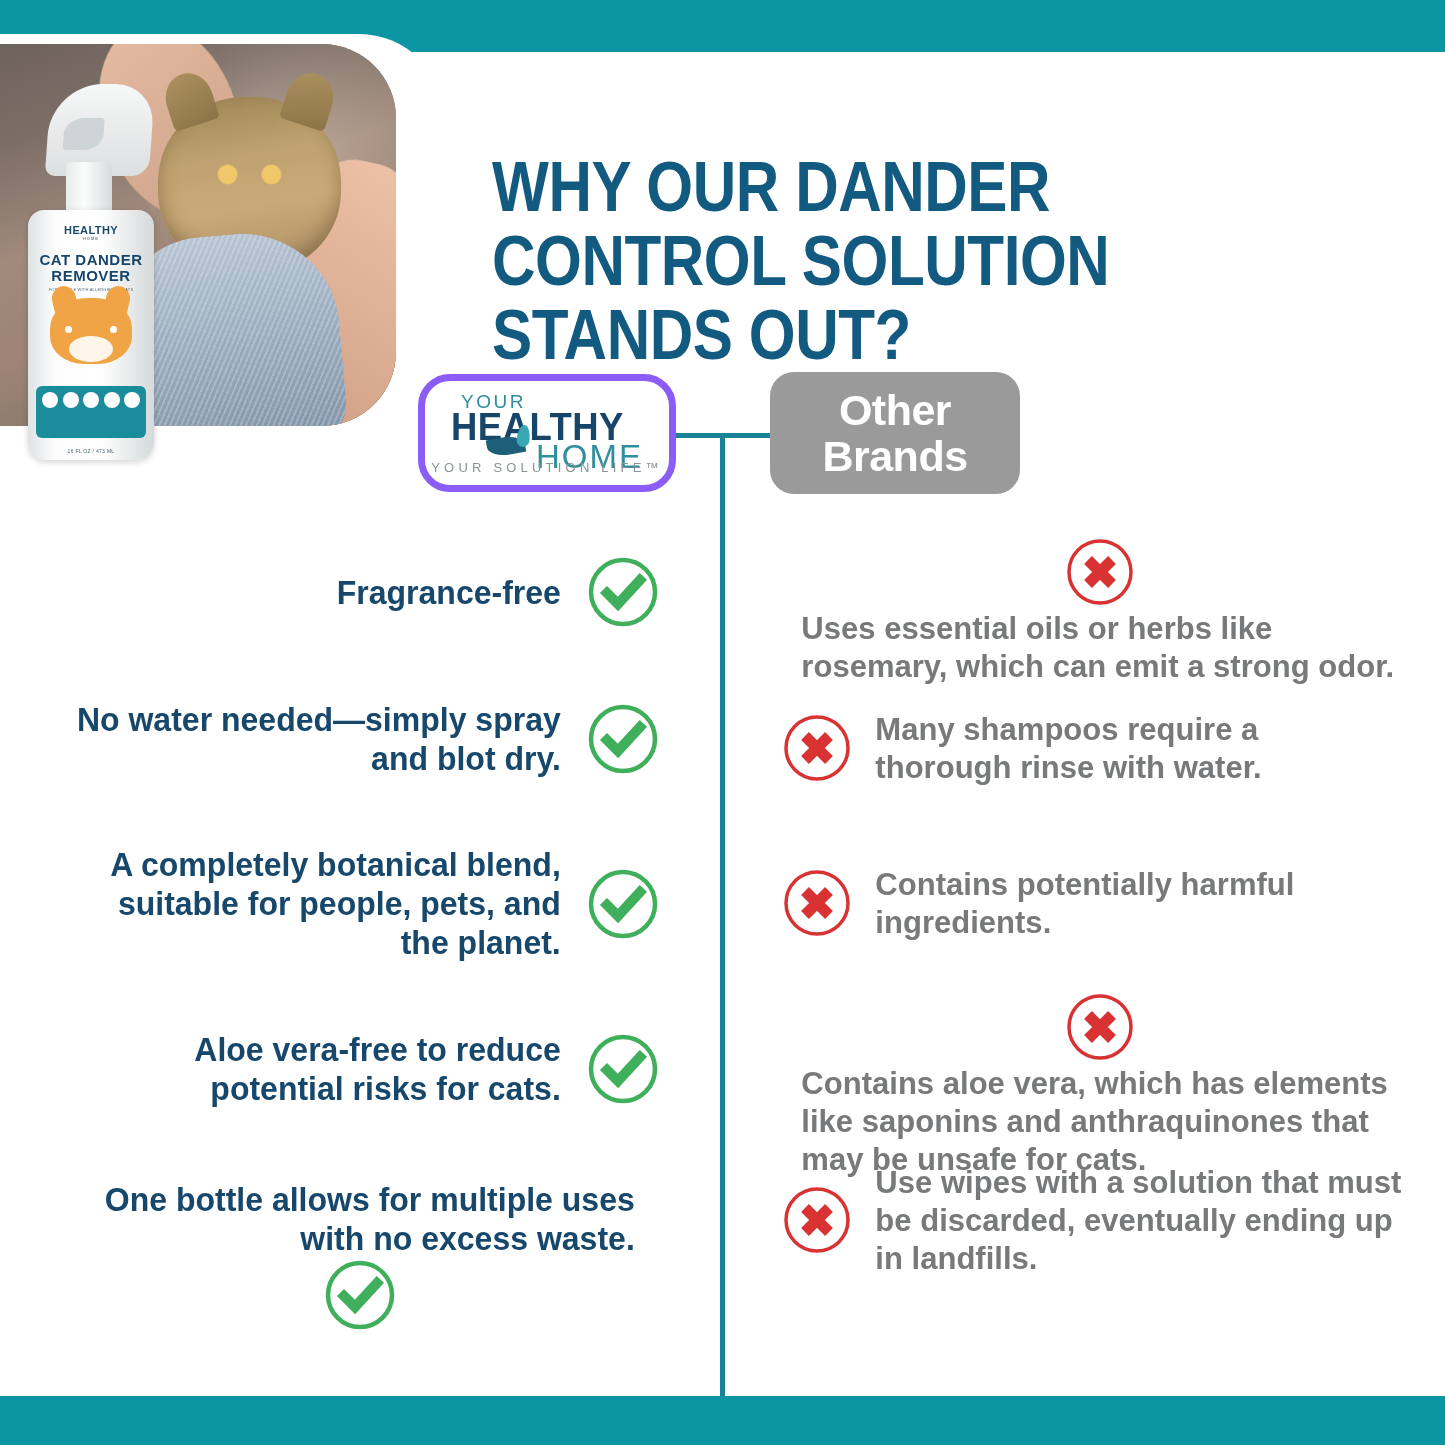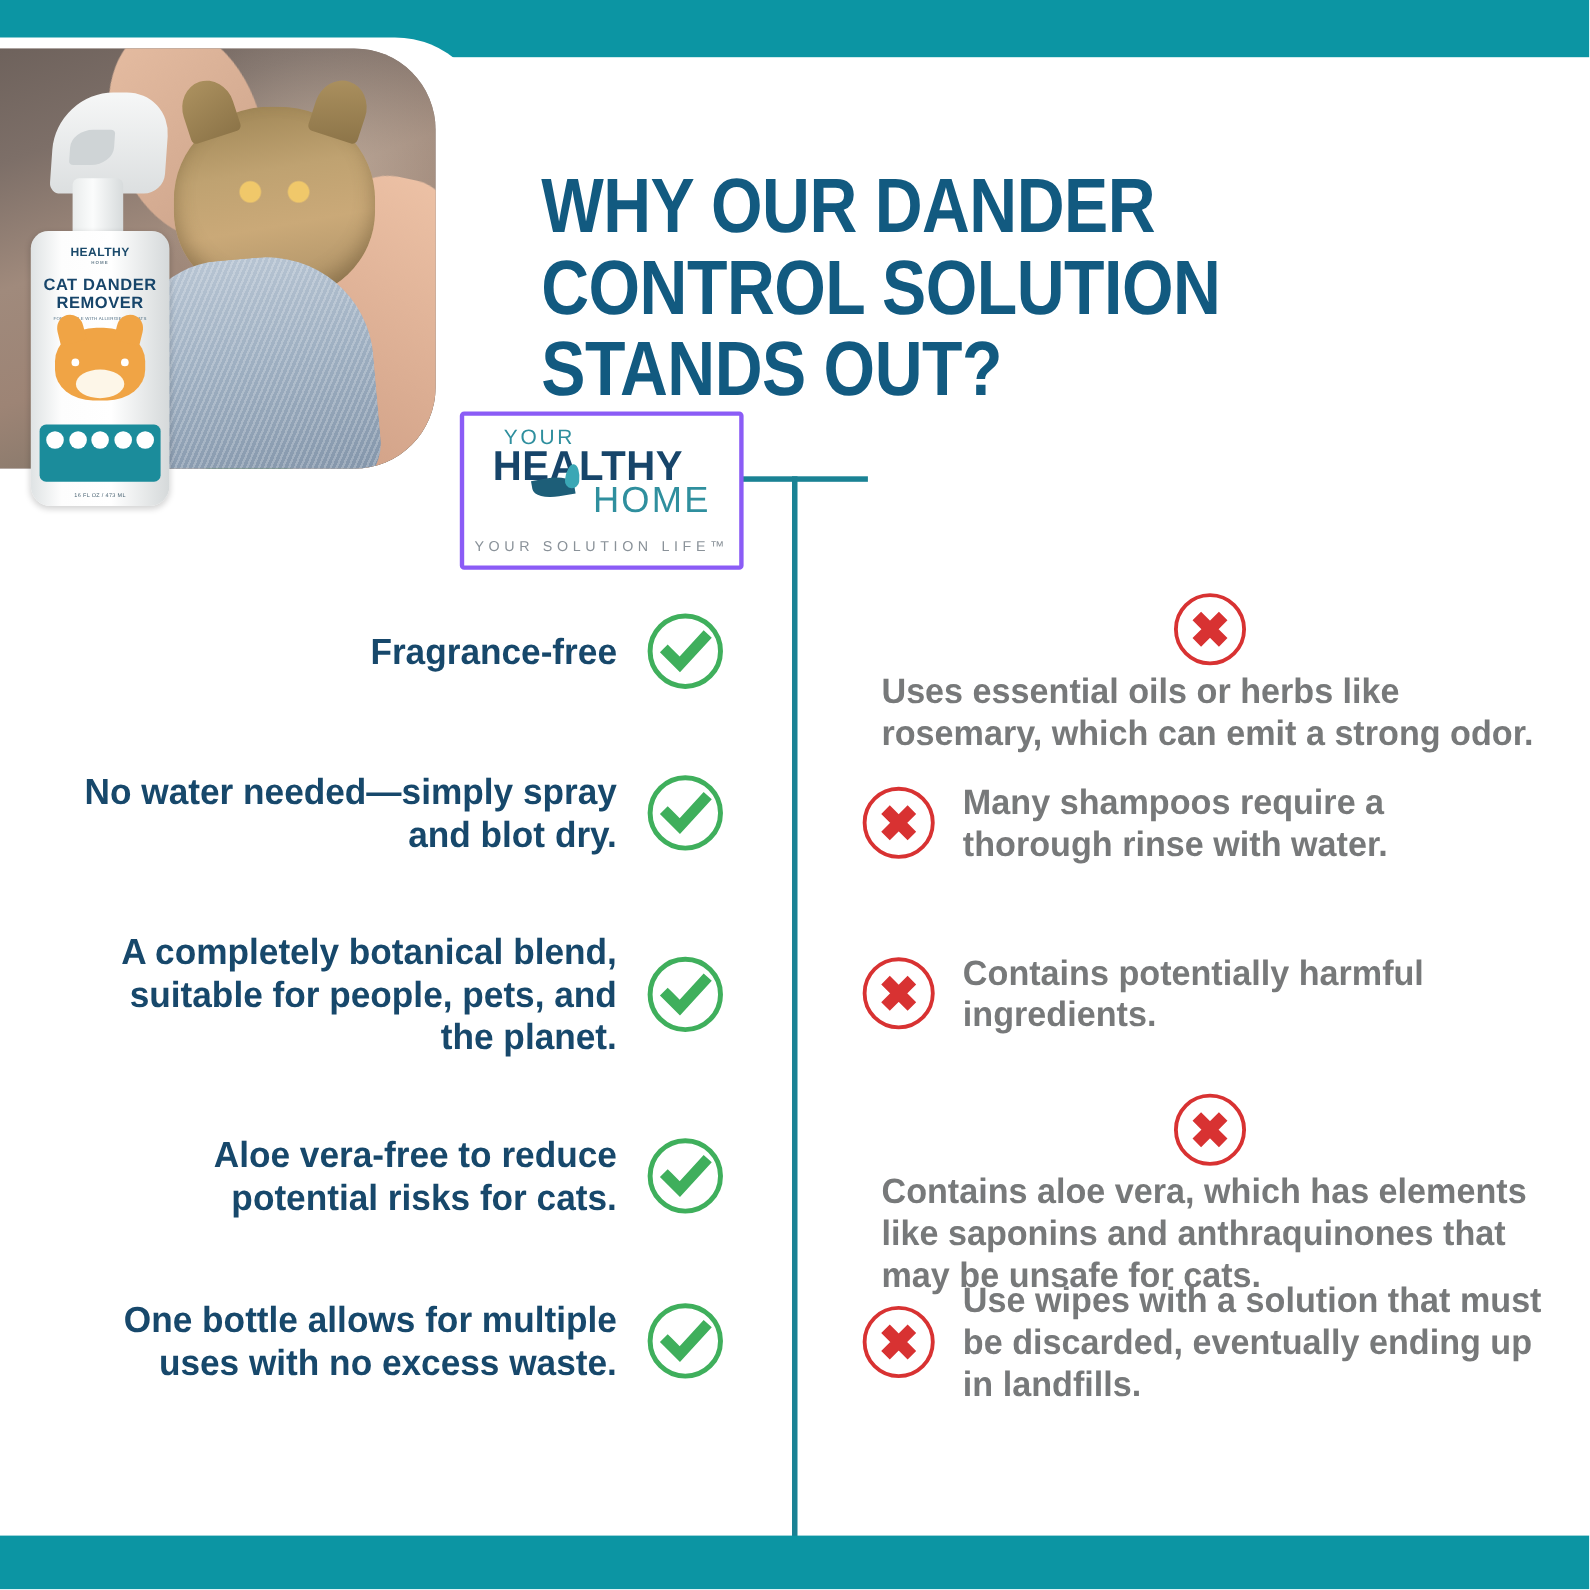--- a/index.html
+++ b/index.html
@@ -277,23 +277,23 @@
     position: absolute;
     left: 720px; top: 433px;
     width: 5px; height: 964px;
     background: #1a8294;
   }
 
   
   .logo-badge {
     position: absolute;
     left: 418px; top: 374px;
-    width: 258px; height: 144px;
-    border: 4px solid #8b5cf6;
-    border-radius: 4px;
+    width: 258px; height: 118px;
+    border: 7px solid #8b5cf6;
+    border-radius: 32px;
     background: #ffffff;
     box-sizing: border-box;
   }
   .logo-your {
     position: absolute;
     left: 36px; top: 10px;
     font-size: 19px;
     letter-spacing: 2.5px;
     color: #2f8f9e;
   }
@@ -466,20 +466,23 @@
 
   <div class="logo-badge">
     <div class="logo-your">YOUR</div>
     <div class="logo-healthy">HEALTHY</div>
     <div class="logo-leaf"></div>
     <div class="logo-drop"></div>
     <div class="logo-home">HOME</div>
     <div class="logo-tag">YOUR SOLUTION LIFE™</div>
   </div>
 
+  <div class="other-badge">
+    <span><span>Other</span><br><span>Brands</span></span>
+  </div>
 
   <div class="col-left">
       <div class="row row-left" style="top: 40px;">
         <div class="txt-pro">Fragrance-free</div>
         <div class="icon-check">
           <svg width="74" height="74" viewBox="0 0 74 74">
             <circle cx="37" cy="37" r="32" fill="none" stroke="#3faf5c" stroke-width="4.5"></circle>
             <path d="M21 38 L32 49 L54 25" fill="none" stroke="#3faf5c" stroke-width="10" stroke-linecap="square" stroke-linejoin="miter"></path>
           </svg>
         </div>
@@ -504,21 +507,21 @@
       </div>
       <div class="row row-left" style="top: 515px;">
         <div class="txt-pro">Aloe vera-free to reduce potential risks for cats.</div>
         <div class="icon-check">
           <svg width="74" height="74" viewBox="0 0 74 74">
             <circle cx="37" cy="37" r="32" fill="none" stroke="#3faf5c" stroke-width="4.5"></circle>
             <path d="M21 38 L32 49 L54 25" fill="none" stroke="#3faf5c" stroke-width="10" stroke-linecap="square" stroke-linejoin="miter"></path>
           </svg>
         </div>
       </div>
-      <div class="row row-left" style="top: 665px;">
+      <div class="row row-left" style="top: 665px; flex-direction: column;">
         <div class="txt-pro">One bottle allows for multiple uses with no excess waste.</div>
         <div class="icon-check">
           <svg width="74" height="74" viewBox="0 0 74 74">
             <circle cx="37" cy="37" r="32" fill="none" stroke="#3faf5c" stroke-width="4.5"></circle>
             <path d="M21 38 L32 49 L54 25" fill="none" stroke="#3faf5c" stroke-width="10" stroke-linecap="square" stroke-linejoin="miter"></path>
           </svg>
         </div>
       </div>
     </div>
   <div class="col-right">

